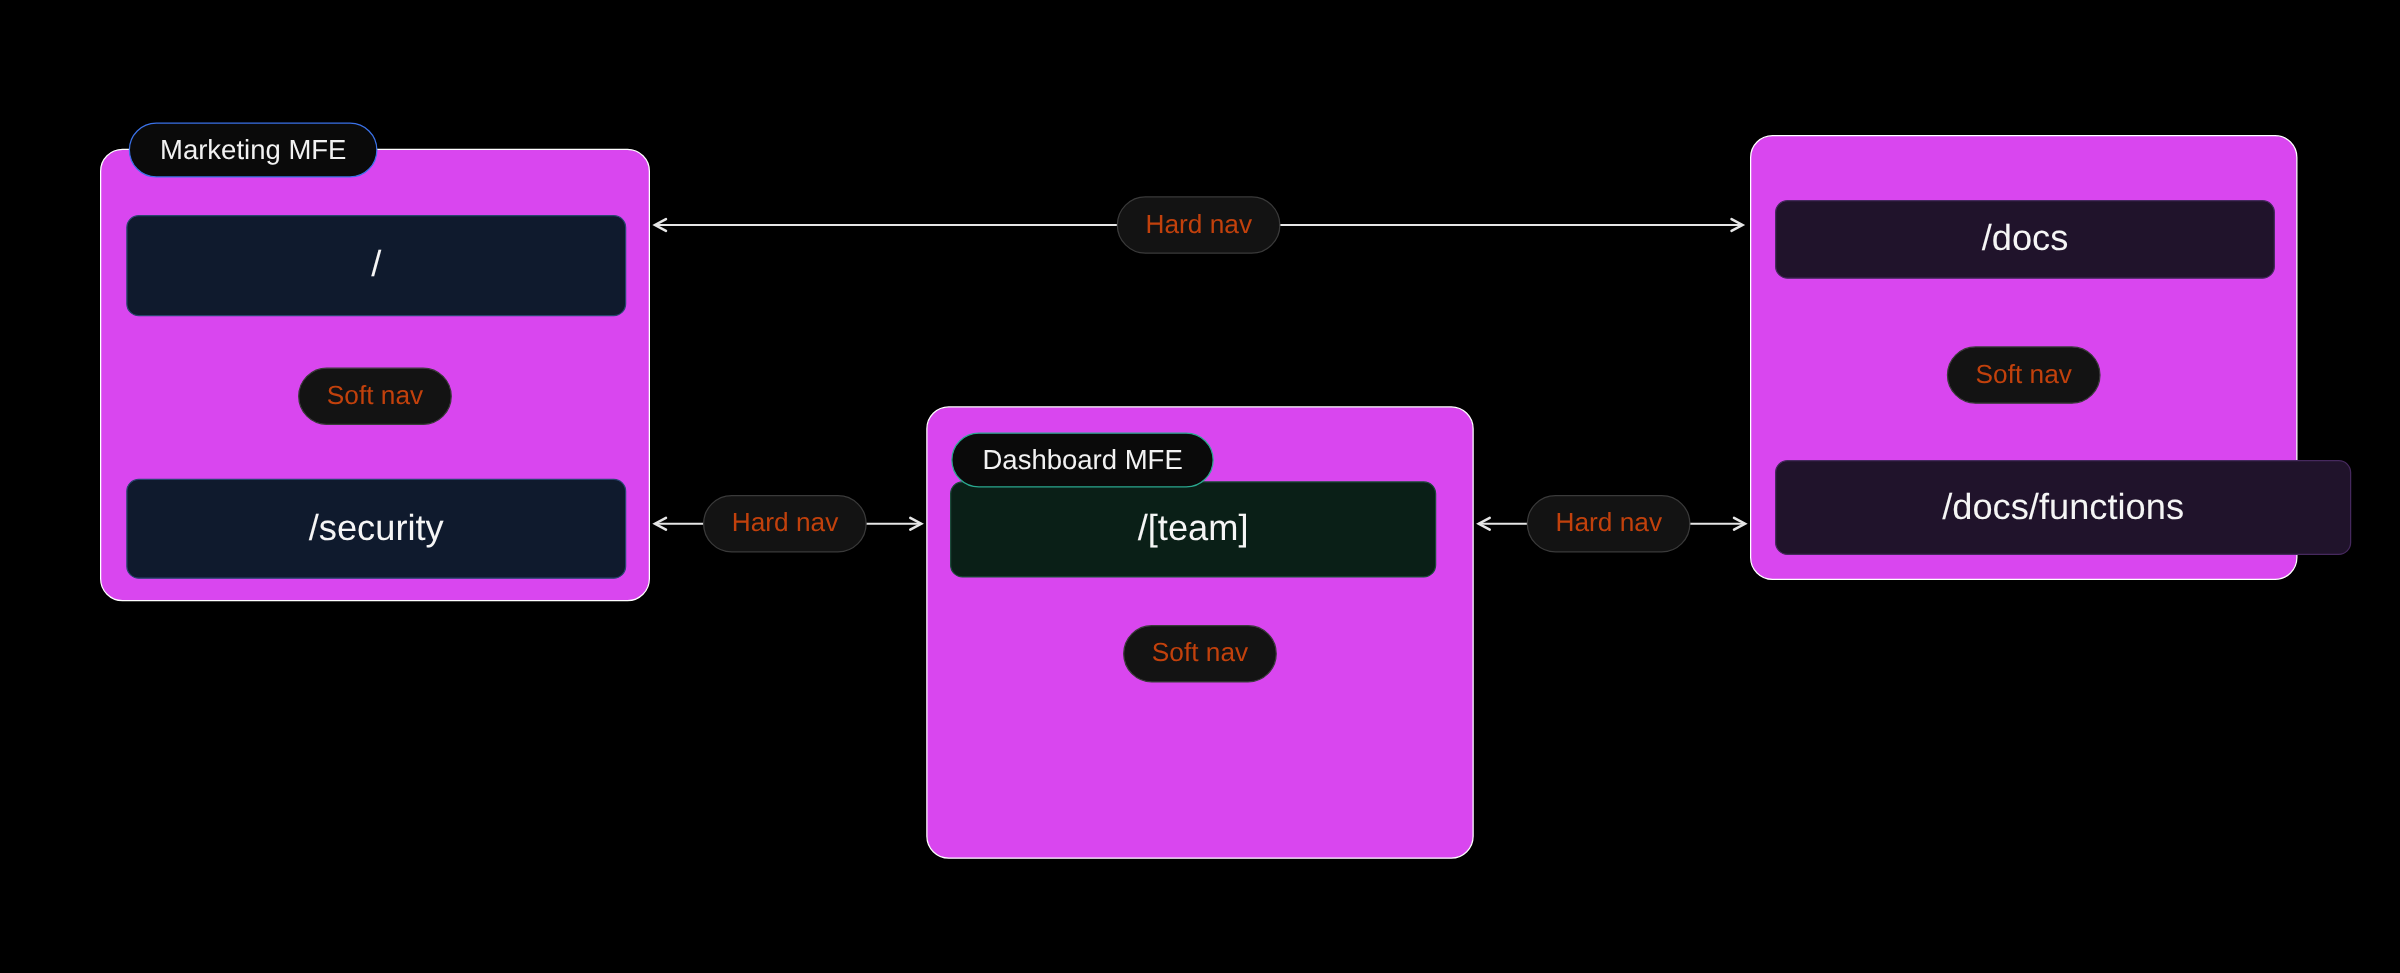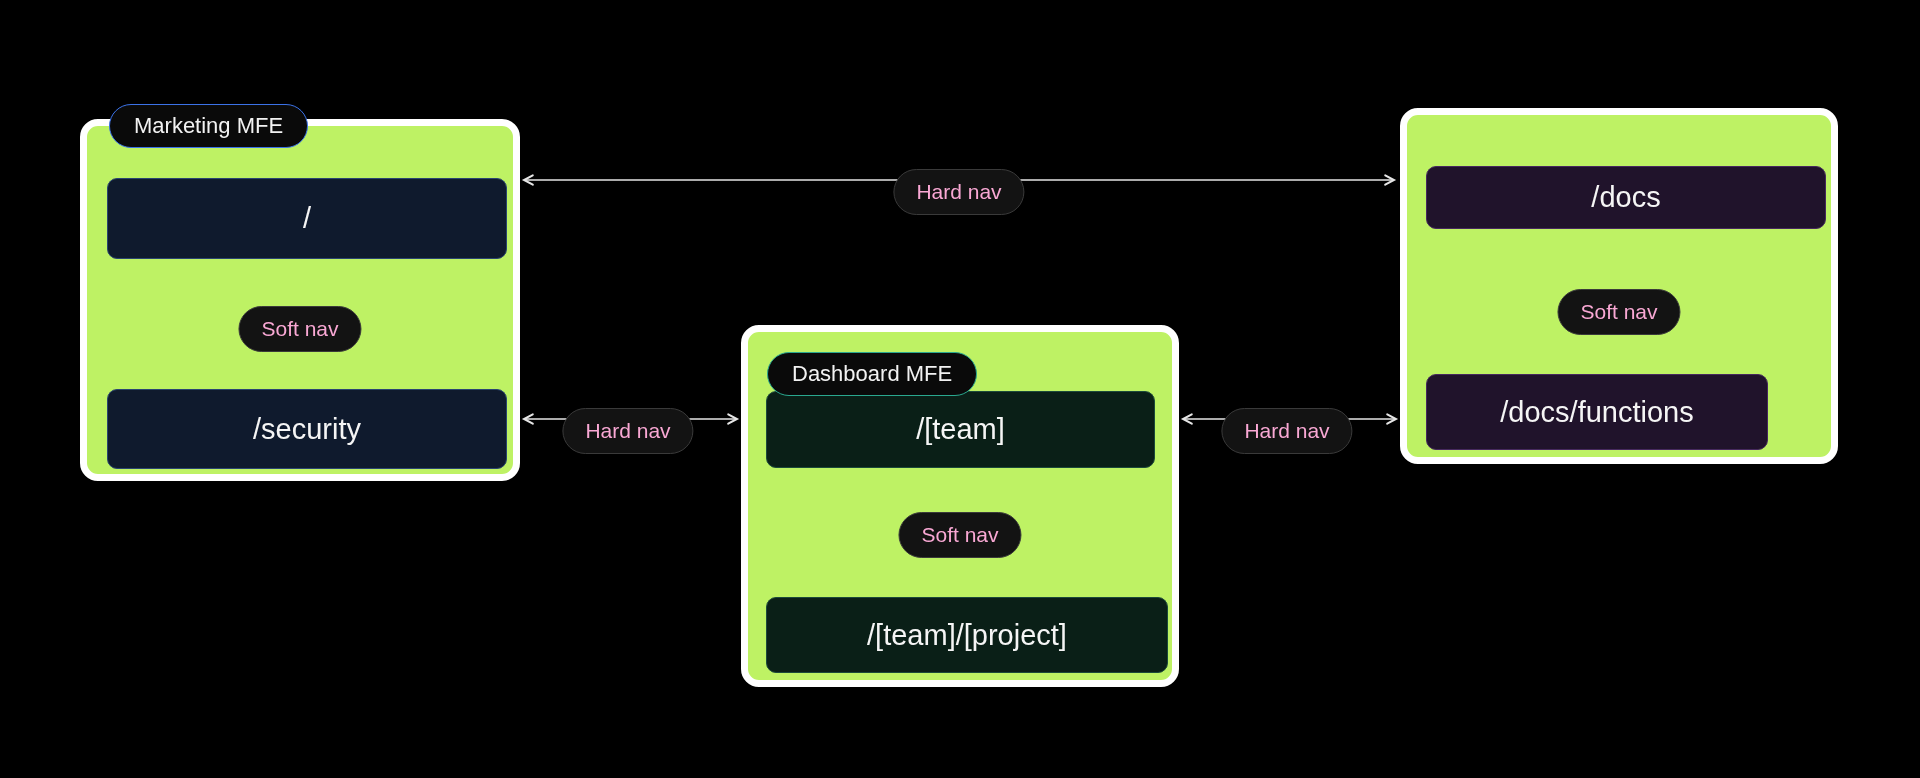--- a/index.html
+++ b/index.html
@@ -8,22 +8,22 @@
     width:1920px; height:778px;
     position:relative; overflow:hidden;
     font-family:"Liberation Sans", sans-serif;
     color:#f2f2f2;
   }
   .arrows { position:absolute; inset:0; width:1920px; height:778px; z-index:1; }
   .arrows line { stroke:#e6e6e6; stroke-width:1.5; }
 
   .group {
     position:absolute;
-    background:#bef264;
-    border:7px solid #ffffff;
+    background:#d946ef;
+    border:1px solid #ffffff;
     border-radius:18px;
     z-index:2;
     padding-left:24px;
   }
   .group-label {
     position:absolute;
     height:44px;
     display:flex; align-items:center;
     padding:0 24px;
     border-radius:22px;
@@ -44,42 +44,41 @@
     color:#f5f5f5;
     z-index:3;
   }
   .nav-pill {
     position:absolute;
     transform:translate(-50%,-50%);
     padding:10px 22px;
     background:#131313;
     border:1px solid #3a3a3a;
     border-radius:999px;
-    color:#f9a8d4;
+    color:#c2410c;
     font-size:21px;
     white-space:nowrap;
     z-index:5;
-    margin-top:12px;
   }
 
   
   #group-marketing { left:80px;  top:119px; width:440px; height:362px; }
   #group-marketing .group-label { left:22px; top:-22px; }
   #route-marketing-0 { left:20px; top:52px;  width:400px; height:81px; }
   #route-marketing-1 { left:20px; top:263px; width:400px; height:80px; }
 
   #group-dashboard { left:741px; top:325px; width:438px; height:362px; }
   #group-dashboard .group-label { left:19px; top:-22px;margin-top:42px; }
   #route-dashboard-0 { left:18px; top:59px;  width:389px; height:77px; }
   #route-dashboard-1 { left:18px; top:265px; width:402px; height:76px; }
 
   #group-docs { left:1400px; top:108px; width:438px; height:356px; }
   #group-docs .group-label { left:21px; top:-22px; }
   #route-docs-0 { left:19px; top:51px;  width:400px; height:63px; }
-  #route-docs-1 { left:19px; top:259px; width:342px; height:76px; }
+  #route-docs-1 { left:19px; top:259px; width:461px; height:76px; }
 
   #pill-hard-top   { left:959px;  top:180px; }
   #pill-hard-left  { left:628px;  top:419px; }
   #pill-hard-right { left:1287px; top:419px; }
   #pill-soft-marketing { left:300px;  top:317px; }
   #pill-soft-dashboard { left:960px;  top:523px; }
   #pill-soft-docs      { left:1619px; top:300px; }
 </style>
 </head>
 <body>
@@ -104,21 +103,20 @@
 
 <div class="group" id="group-marketing" style="--accent: #3b72e8; --route-bg: #0f1a2d; --route-border: #2a4570;">
   <div class="group-label">Marketing MFE</div>
   <div class="route" id="route-marketing-0">/</div>
   <div class="route" id="route-marketing-1">/security</div>
 </div>
 
 <div class="group" id="group-dashboard" style="--accent: #2aa88f; --route-bg: #0a1f17; --route-border: #1c4a3a;">
   <div class="group-label">Dashboard MFE</div>
   <div class="route" id="route-dashboard-0">/[team]</div>
-  <div class="route" id="route-dashboard-1">/[team]/[project]</div>
 </div>
 
 <div class="group" id="group-docs" style="--accent: #9b59d0; --route-bg: #20132b; --route-border: #46295e;">
   <div class="route" id="route-docs-0">/docs</div>
   <div class="route" id="route-docs-1">/docs/functions</div>
 </div>
 
 <div class="nav-pill" id="pill-hard-top">Hard nav</div>
 <div class="nav-pill" id="pill-hard-left">Hard nav</div>
 <div class="nav-pill" id="pill-hard-right">Hard nav</div>

